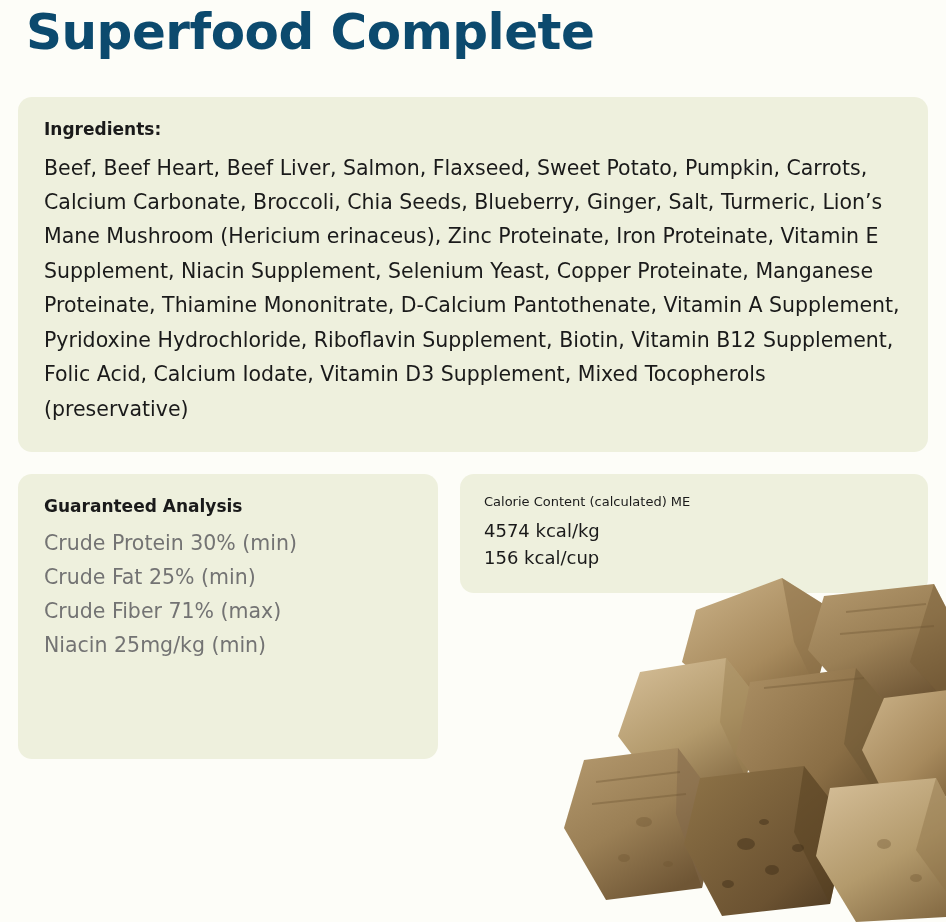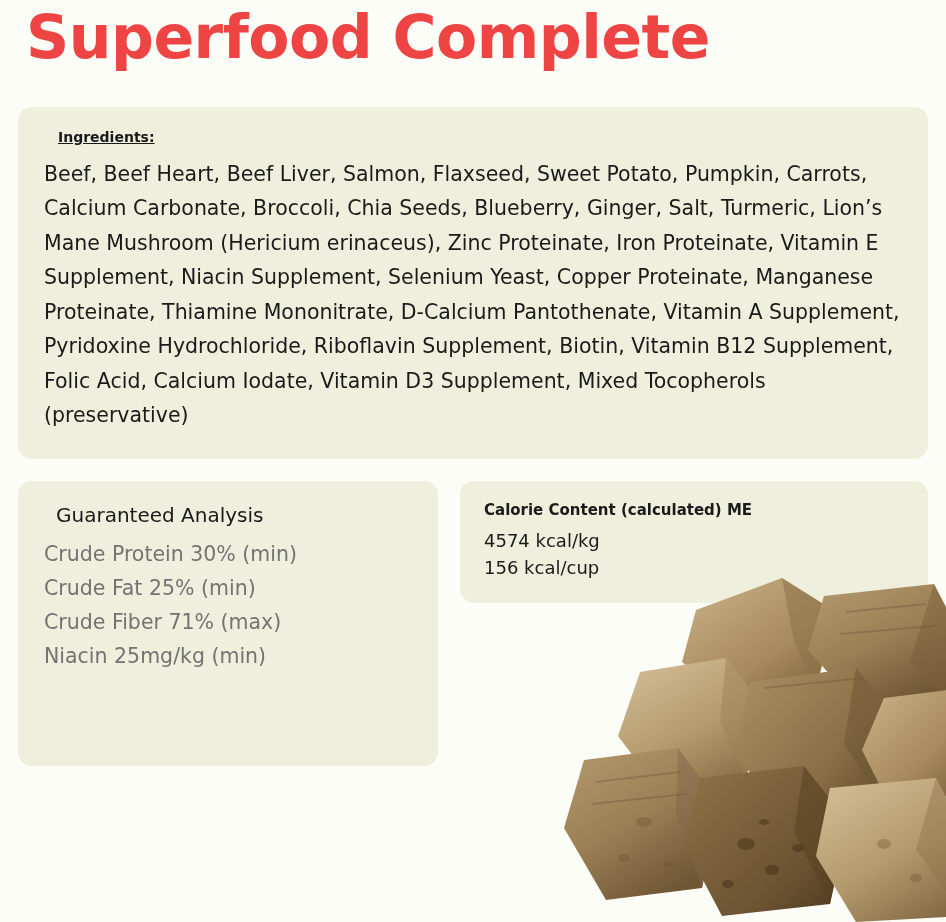--- a/index.html
+++ b/index.html
@@ -21,48 +21,47 @@
     width: 946px;
     height: 922px;
     padding: 0 18px;
   }
 
   
   .header {
     padding: 6px 8px 0 8px;
   }
   .product-title {
-    font-size: 60px;
+    font-size: 50px;
     font-weight: bold;
     letter-spacing: -0.5px;
     line-height: 1.05;
-    color: #ef4444;
+    color: #0c4a6e;
     margin: 0;
     font-family: "DejaVu Sans", "Liberation Sans", sans-serif;
   }
   .product-subtitle {
     font-size: 38px;
     font-weight: bold;
     color: #6f7a47;
     line-height: 1.15;
     margin: 6px 0 0 0;
     letter-spacing: -0.3px;
   }
 
   
   .card {
     background: #eef0dd;
     border-radius: 14px;
   }
   .card-title {
     font-weight: bold;
-    font-size: 14px;
-    color: #1a1a1a;
-    margin: 0 0 12px 14px;
-    text-decoration: underline;
+    font-size: 17px;
+    color: #1a1a1a;
+    margin: 0 0 12px 0;
   }
 
   .ingredients-card {
     margin: 38px 0 0 0;
     padding: 22px 26px 26px 26px;
   }
   .ingredients-text {
     font-size: 20.5px;
     line-height: 1.68;
     color: #1a1a1a;
@@ -75,23 +74,23 @@
     gap: 22px;
     margin-top: 22px;
     align-items: flex-start;
   }
   .analysis-card {
     width: 420px;
     padding: 22px 26px 26px 26px;
     min-height: 285px;
   }
   .analysis-title {
-    font-weight: normal;
-    font-size: 20px;
-    margin: 0 0 10px 12px;
+    font-weight: bold;
+    font-size: 17px;
+    margin: 0 0 10px 0;
   }
   .analysis-list {
     list-style: none;
     margin: 0;
     padding: 0;
   }
   .analysis-list li {
     font-size: 20.5px;
     line-height: 1.66;
     color: #737373;
@@ -102,22 +101,22 @@
     flex: 1;
     min-height: 285px;
   }
   .calorie-card {
     padding: 20px 24px 22px 24px;
     width: 100%;
     position: relative;
     z-index: 2;
   }
   .calorie-title {
-    font-weight: bold;
-    font-size: 15px;
+    font-weight: normal;
+    font-size: 13px;
     margin: 0 0 8px 0;
   }
   .calorie-line {
     font-size: 18px;
     line-height: 1.5;
     color: #1a1a1a;
   }
 
   
   .photo {

